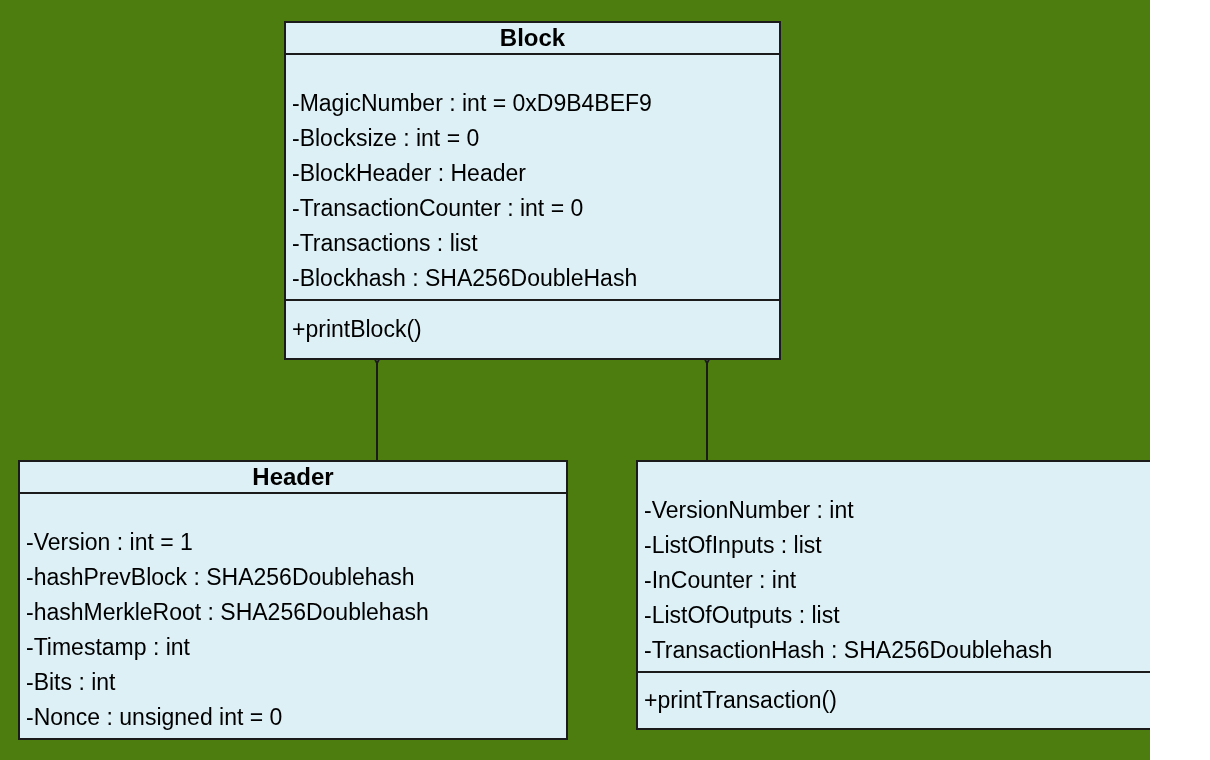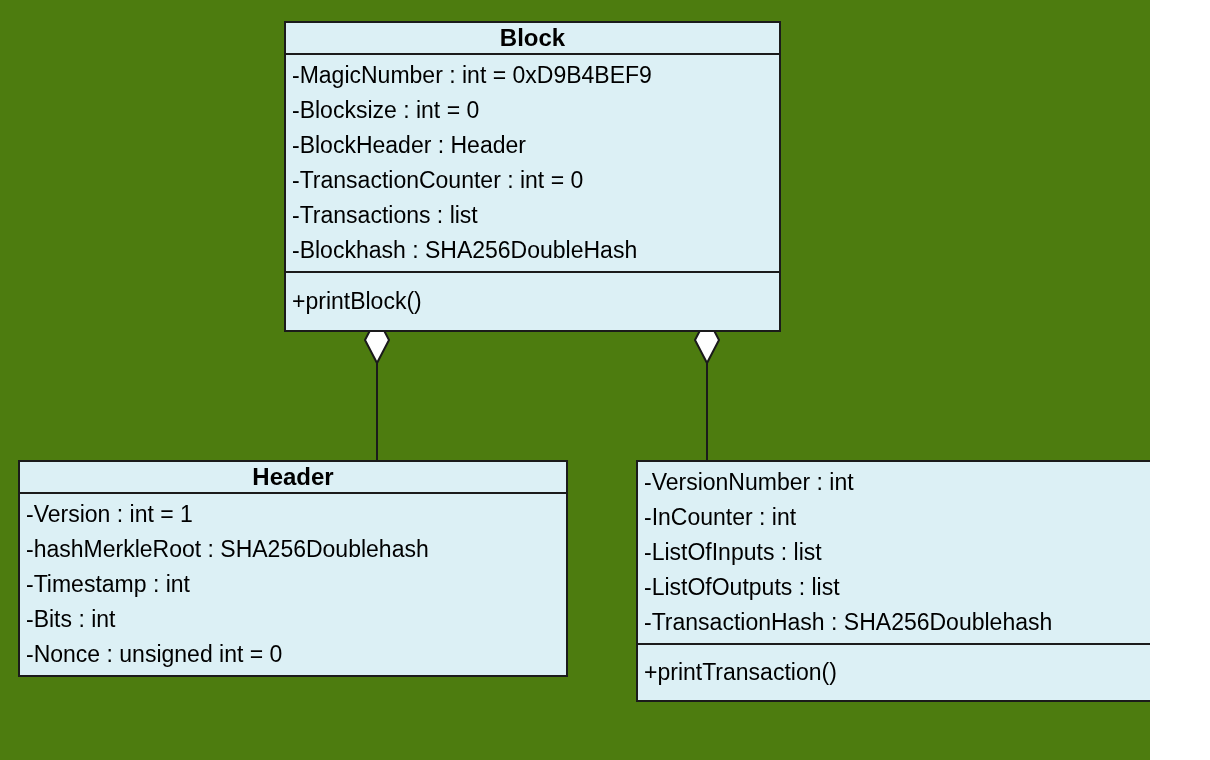--- a/index.html
+++ b/index.html
@@ -22,20 +22,21 @@
     height: 30px;
     line-height: 30px;
     text-align: center;
     font-weight: bold;
     font-size: 24px;
     border-bottom: 2px solid #1b1b1b;
     white-space: nowrap;
   }
   .uml-attrs {
     padding: 3px 6px;
+    margin-top: 28px;
   }
   .uml-row {
     font-size: 23px;
     line-height: 35px;
     white-space: nowrap;
   }
   .uml-ops {
     border-top: 2px solid #1b1b1b;
     padding: 11px 6px;
   }
@@ -77,32 +78,33 @@
     </div>
     <div class="uml-ops">
       <div class="uml-row">+printBlock()</div>
     </div>
   </div>
 
   <div class="uml-class" id="class-header">
     <div class="uml-title">Header</div>
     <div class="uml-attrs">
       <div class="uml-row">-Version : int = 1</div>
+      <div class="uml-row">-hashPrevBlock : SHA256Doublehash</div>
       <div class="uml-row">-hashMerkleRoot : SHA256Doublehash</div>
       <div class="uml-row">-Timestamp : int</div>
       <div class="uml-row">-Bits : int</div>
       <div class="uml-row">-Nonce : unsigned int = 0</div>
     </div>
   </div>
 
   <div class="uml-class" id="class-transaction">
     <div class="uml-attrs">
       <div class="uml-row">-VersionNumber : int</div>
+      <div class="uml-row">-ListOfInputs : list</div>
       <div class="uml-row">-InCounter : int</div>
-      <div class="uml-row">-ListOfInputs : list</div>
       <div class="uml-row">-ListOfOutputs : list</div>
       <div class="uml-row">-TransactionHash : SHA256Doublehash</div>
     </div>
     <div class="uml-ops tight">
       <div class="uml-row">+printTransaction()</div>
     </div>
   </div>
 
 </div>
 

